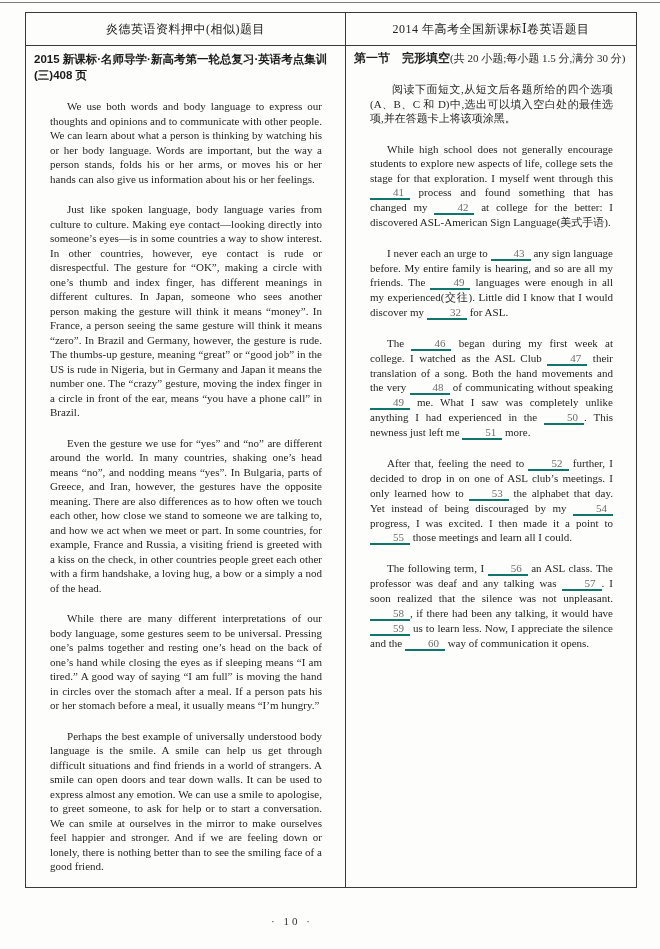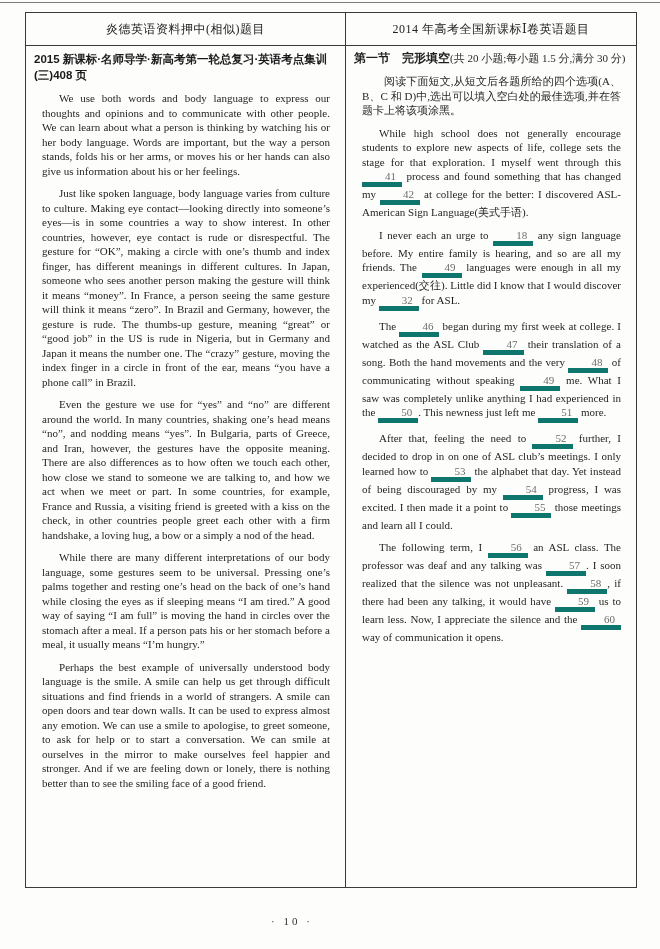--- a/index.html
+++ b/index.html
@@ -42,27 +42,27 @@
     color:#1a1a1a; margin-bottom:1px; text-align:left;
   }
   .section-head {
     font-size:11px; line-height:15px; margin-bottom:1px;
   }
   .section-label {
     font-weight:bold; font-size:12px;
     font-family:"Liberation Sans","DejaVu Sans",sans-serif;
   }
   .section-note { font-size:11px; color:#2a2a2a; }
-  p.para { margin:8px; text-indent:1.55em; text-align:justify; }
+  p.para { margin:16px; text-indent:1.55em; text-align:justify; }
   p.para.cn { text-indent:2em; }
   .u { text-underline-offset:2px; }
   .blank {
     display:inline-block; min-width:26px; padding:0 6px;
     text-align:center; color:#6d6d6d;
-    border-bottom:5px solid #0f766e;
+    border-bottom:2px solid #0f766e;
     line-height:12px;
   }
   .page-footer {
     position:absolute; left:0; bottom:22px; width:584px;
     text-align:center; font-size:11px; color:#333; letter-spacing:3px;
   }
 </style>
 </head>
 <body>
 
@@ -84,21 +84,21 @@
           <p class="para"><span>Perhaps the best example of universally understood body language is the smile. A smile can help us get through difficult situations and find friends in a world of strangers. A smile can open doors and tear down walls. It can be used to express almost any emotion. We can use a smile to apologise, to greet someone, to ask for help or to start a conversation. We can smile at ourselves in the mirror to make ourselves feel happier and stronger. And if we are feeling down or lonely, there is nothing better than to see the smiling face of a good friend.</span></p>
         </div>
     </div>
     <div class="cell right">
       <div class="section-head">
         <span class="section-label">第一节　完形填空</span><span class="section-note">(共 20 小题;每小题 1.5 分,满分 30 分)</span>
       </div>
       <div>
           <p class="para cn"><span>阅读下面短文,从短文后各题所给的四个选项(A、B、C 和 D)中,选出可以填入空白处的最佳选项,并在答题卡上将该项涂黑。</span></p>
           <p class="para"><span>While high school does not generally encourage students to explore new aspects of life, college sets the stage for that exploration. I myself went through this </span><span class="blank">41</span><span> process and found something that has changed my </span><span class="blank">42</span><span> at college for the better: I discovered ASL-American Sign Language(美式手语).</span></p>
-          <p class="para"><span>I never each an urge to </span><span class="blank">18</span><span> any sign language before. My entire family is hearing, and so are all my friends. The </span><span class="blank">49</span><span> languages were enough in all my experienced(交往). Little did I know that I would discover my </span><span class="blank">32</span><span> for ASL.</span></p>
+          <p class="para"><span>I never each an urge to </span><span class="blank">43</span><span> any sign language before. My entire family is hearing, and so are all my friends. The </span><span class="blank">49</span><span> languages were enough in all my experienced(交往). Little did I know that I would discover my </span><span class="blank">32</span><span> for ASL.</span></p>
           <p class="para"><span>The </span><span class="blank">46</span><span> began during my first week at college. I watched as the ASL Club </span><span class="blank">47</span><span> their translation of a song. Both the hand movements and the very </span><span class="blank">48</span><span> of communicating without speaking </span><span class="blank">49</span><span> me. What I saw was completely unlike anything I had experienced in the </span><span class="blank">50</span><span>. This newness just left me </span><span class="blank">51</span><span> more.</span></p>
           <p class="para"><span>After that, feeling the need to </span><span class="blank">52</span><span> further, I decided to drop in on one of ASL club’s meetings. I only learned how to </span><span class="blank">53</span><span> the alphabet that day. Yet instead of being discouraged by my </span><span class="blank">54</span><span> progress, I was excited. I then made it a point to </span><span class="blank">55</span><span> those meetings and learn all I could.</span></p>
           <p class="para"><span>The following term, I </span><span class="blank">56</span><span> an ASL class. The professor was deaf and any talking was </span><span class="blank">57</span><span>. I soon realized that the silence was not unpleasant. </span><span class="blank">58</span><span>, if there had been any talking, it would have </span><span class="blank">59</span><span> us to learn less. Now, I appreciate the silence and the </span><span class="blank">60</span><span> way of communication it opens.</span></p>
         </div>
     </div>
   </div>
 </div>
 
 <div class="page-footer">· 10 ·</div>
 

